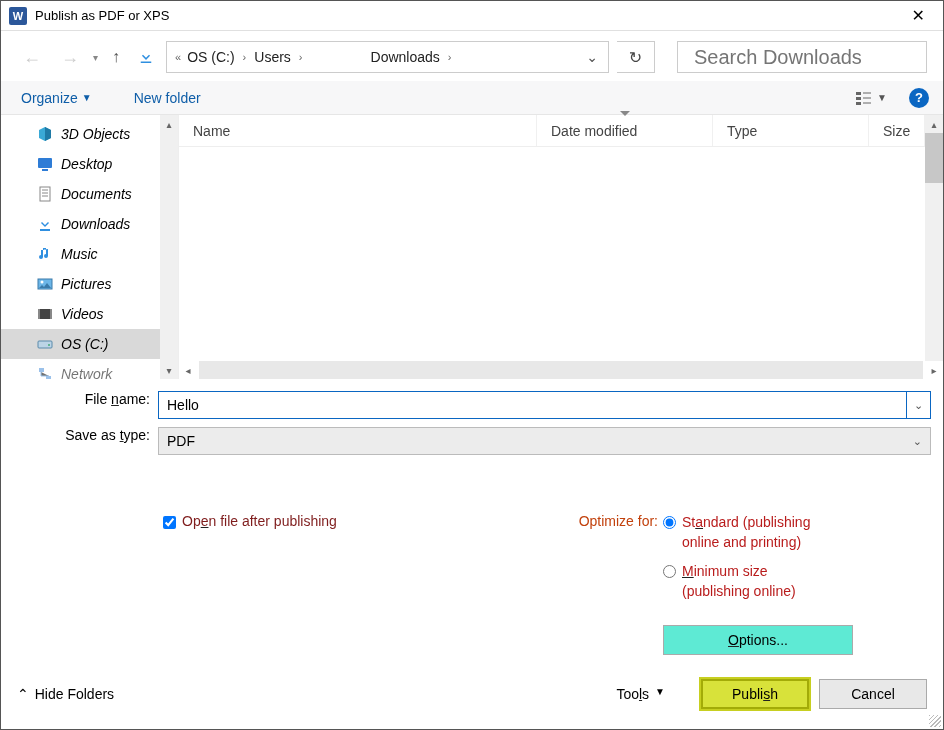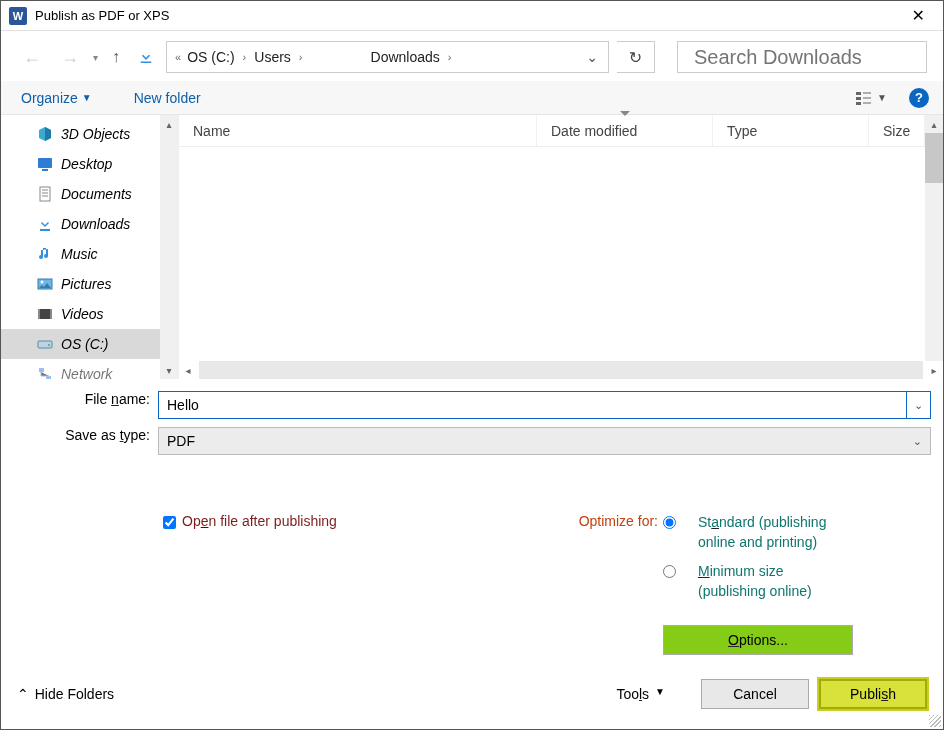--- a/index.html
+++ b/index.html
@@ -71,22 +71,22 @@
 
 .options-area { display: flex; padding: 50px 20px 10px 20px; }
 .open-after { display: flex; align-items: flex-start; gap: 6px; margin-left: 142px; }
 .open-after input { margin-top: 3px; }
 .open-after label { color: #7f1d1d; font-size: 14px; }
 .optimize { margin-left: auto; margin-right: 70px; display: flex; }
 .opt-label { color: #c2410c; font-size: 14px; padding-top: 0; margin-right: 5px; }
 .radios { display: flex; flex-direction: column; gap: 10px; }
 .radio-row { display: flex; align-items: flex-start; gap: 6px; }
 .radio-row input { margin-top: 3px; }
-.radio-row label { color: #0f766e; font-size: 14px; line-height: 1.4; margin-left: 16px; }
-.options-btn { width: 190px; height: 30px; border: 1px solid #aaa; background: #84cc16; font-size: 14px; margin-top: 14px; cursor: pointer; }
+.radio-row label { color: #b91c1c; font-size: 14px; line-height: 1.4; }
+.options-btn { width: 190px; height: 30px; border: 1px solid #aaa; background: #5eead4; font-size: 14px; margin-top: 14px; cursor: pointer; }
 
 .footer { position: absolute; bottom: 0; left: 0; right: 0; display: flex; align-items: center; padding: 12px 16px 20px 16px; }
 .hide-folders { display: flex; align-items: center; gap: 6px; font-size: 14px; cursor: pointer; }
 .footer-spacer { flex: 1; }
 .tools { font-size: 14px; display: flex; align-items: flex-start; gap: 6px; margin-right: 26px; cursor: pointer; }
 .btn { width: 108px; height: 30px; border: 1px solid #aaa; background: #e8e8e8; font-size: 14px; cursor: pointer; margin-left: 10px; }
 .btn.publish { background: #d8e23a; border: 2px solid #a3ab08; outline: 2px solid #c7cf20; }
 
 .resizer { position: absolute; right: 2px; bottom: 2px; width: 12px; height: 12px; background: repeating-linear-gradient(135deg, #bbb 0 1px, transparent 1px 3px); }
 </style>
@@ -304,17 +304,17 @@
 <div class="footer">
   <div class="hide-folders">
     <span>⌃</span>
     <span>Hide Folders</span>
   </div>
   <div class="footer-spacer"></div>
   <div class="tools">
     <span><span>Too</span><span class="underlined">l</span><span>s</span></span>
     <span style="font-size:10px">▼</span>
   </div>
+  <button class="btn publish"><span>Publi</span><span class="underlined">s</span><span>h</span></button>
   <button class="btn">Cancel</button>
-  <button class="btn publish"><span>Publi</span><span class="underlined">s</span><span>h</span></button>
 </div>
 
 <div class="resizer"></div>
 
 </body></html>

